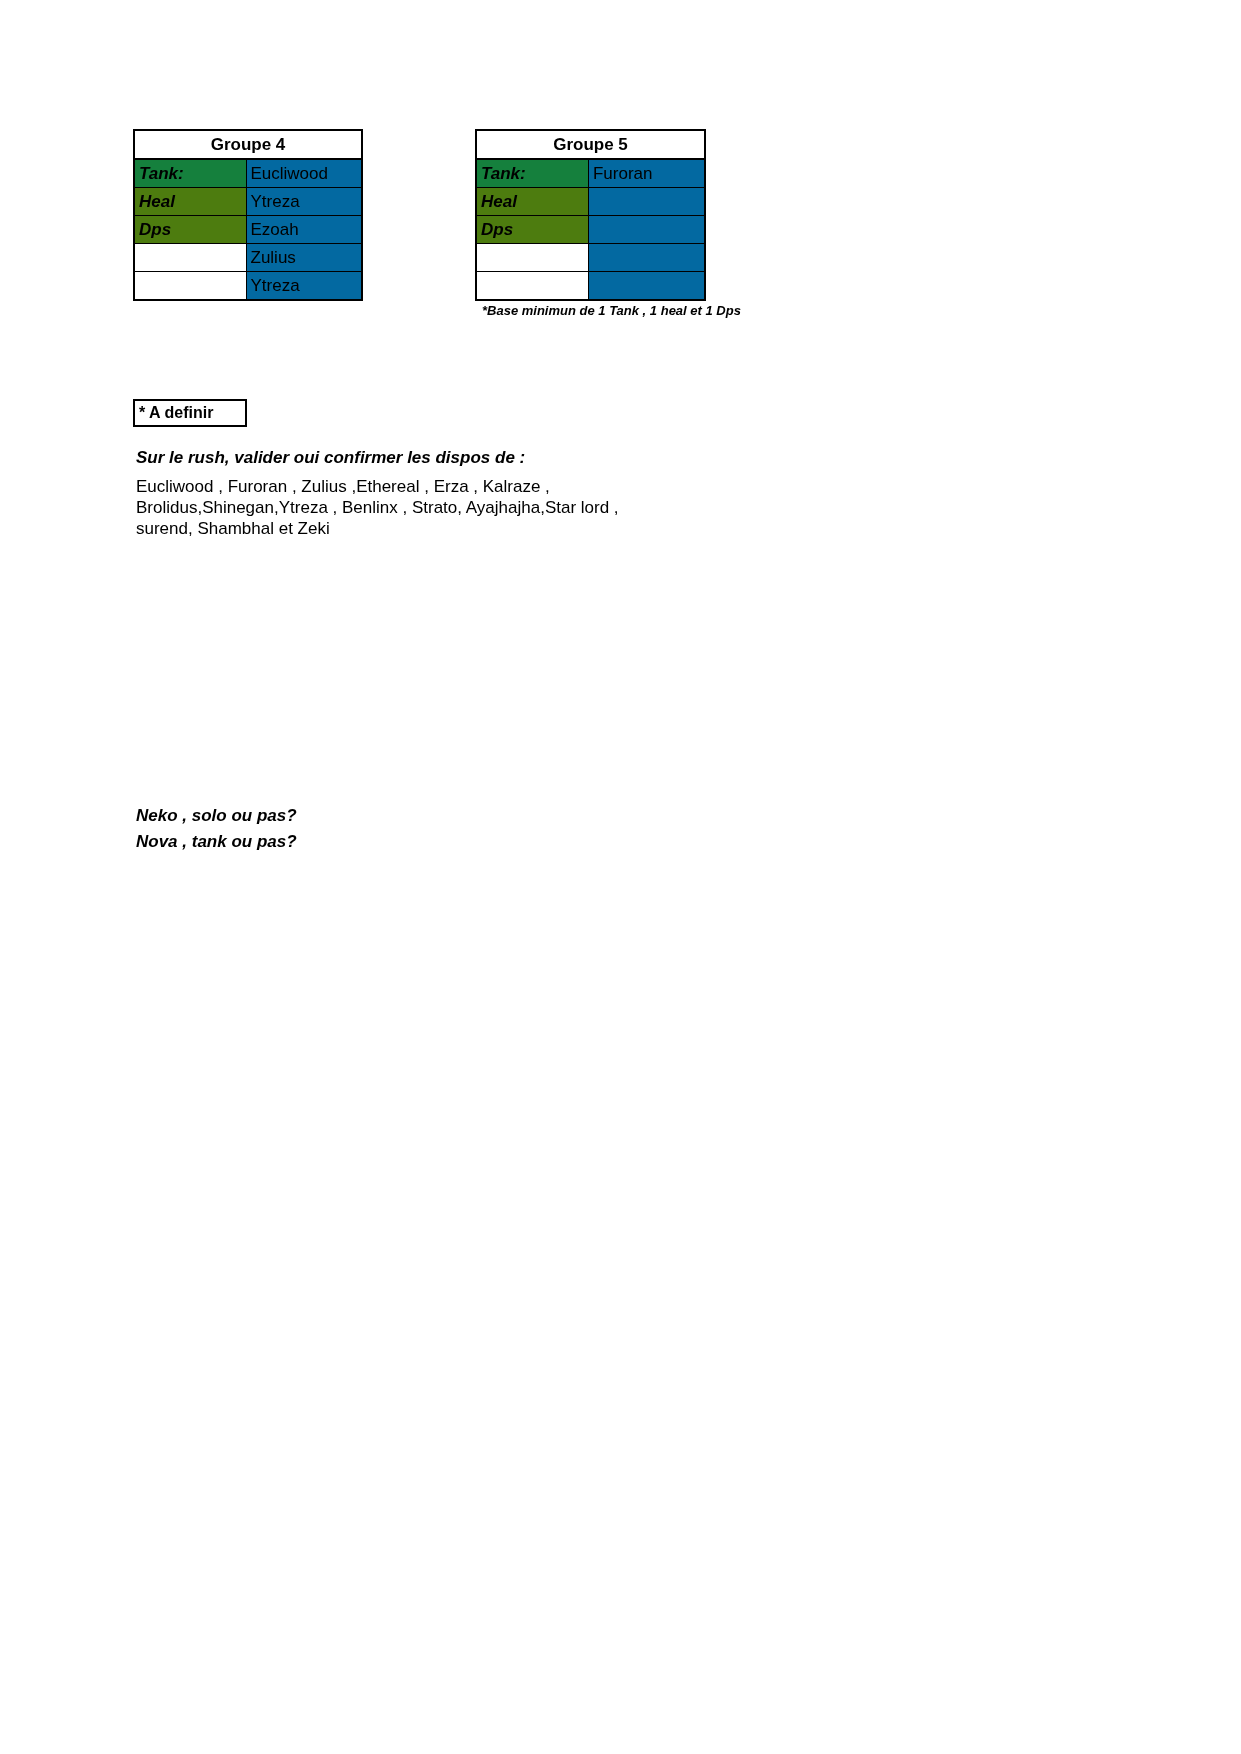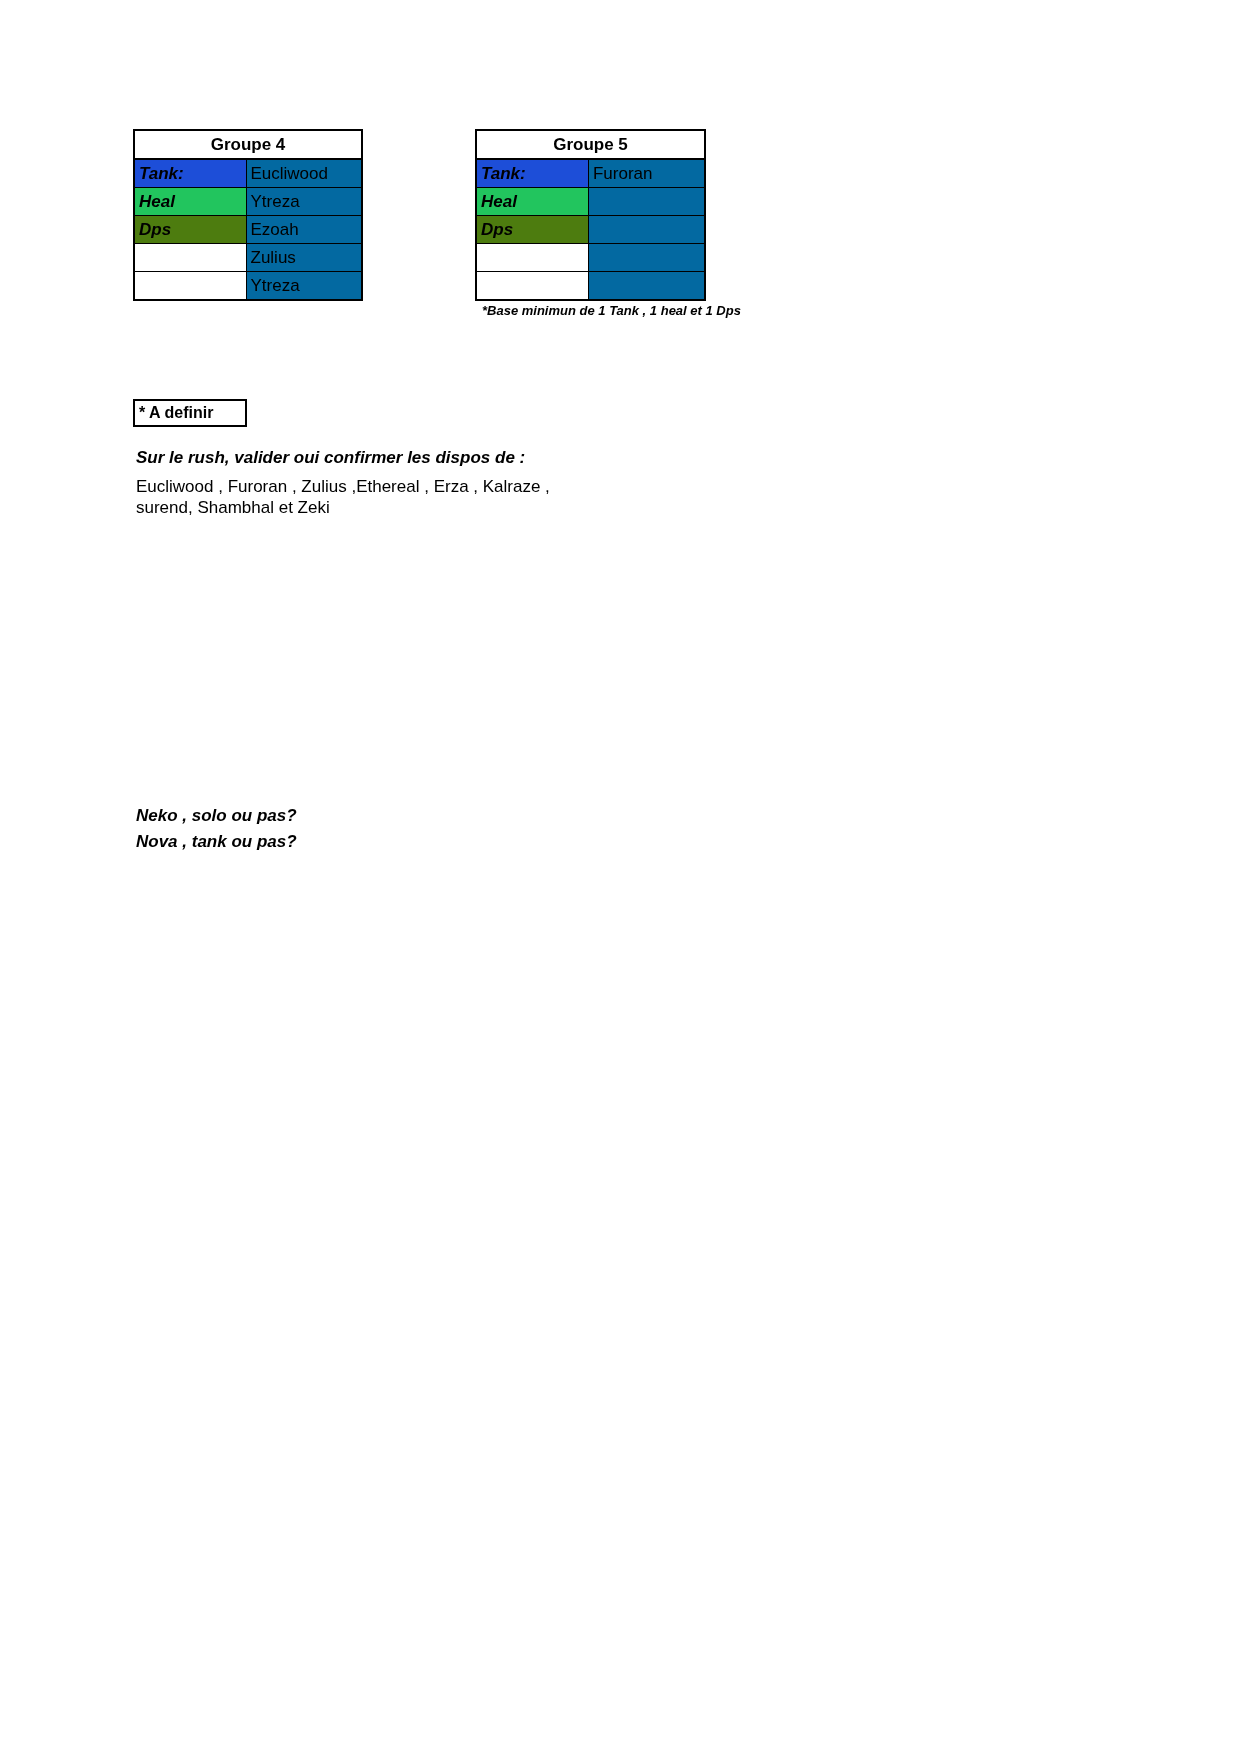--- a/index.html
+++ b/index.html
@@ -44,22 +44,22 @@
     font-weight: bold;
     font-size: 17px;
     background: #ffffff;
     border-bottom: 2px solid #000000;
   }
   .group-table .role-cell {
     font-weight: bold;
     font-style: italic;
     font-size: 17px;
   }
-  .role-tank { background: #1d4ed8; }
-  .role-heal { background: #22c55e; }
+  .role-tank { background: #15803d; }
+  .role-heal { background: #4d7c0f; }
   .role-dps  { background: #4d7c0f; }
   .member-cell {
     background: #0369a1;
     text-align: left;
   }
 
   #group4 { left: 133px; top: 129px; width: 230px; }
   #group5 { left: 475px; top: 129px; width: 231px; }
 
   .col-role { width: 112px; }
@@ -193,20 +193,21 @@
   </table>
 
   <div class="note-base">*Base minimun de 1 Tank , 1 heal et 1 Dps</div>
 
   <div class="adefinir-box">* A definir</div>
 
   <div class="rush-heading">Sur le rush, valider oui confirmer les dispos de :</div>
 
   <div class="names-block">
     <div>Eucliwood , Furoran , Zulius ,Ethereal , Erza , Kalraze ,</div>
+    <div>Brolidus,Shinegan,Ytreza , Benlinx ,  Strato, Ayajhajha,Star lord ,</div>
     <div>surend, Shambhal et Zeki</div>
   </div>
 
   <div class="question-block">
     <div>Neko , solo ou pas?</div>
     <div>Nova , tank ou pas?</div>
   </div>
 
 </div>
 

